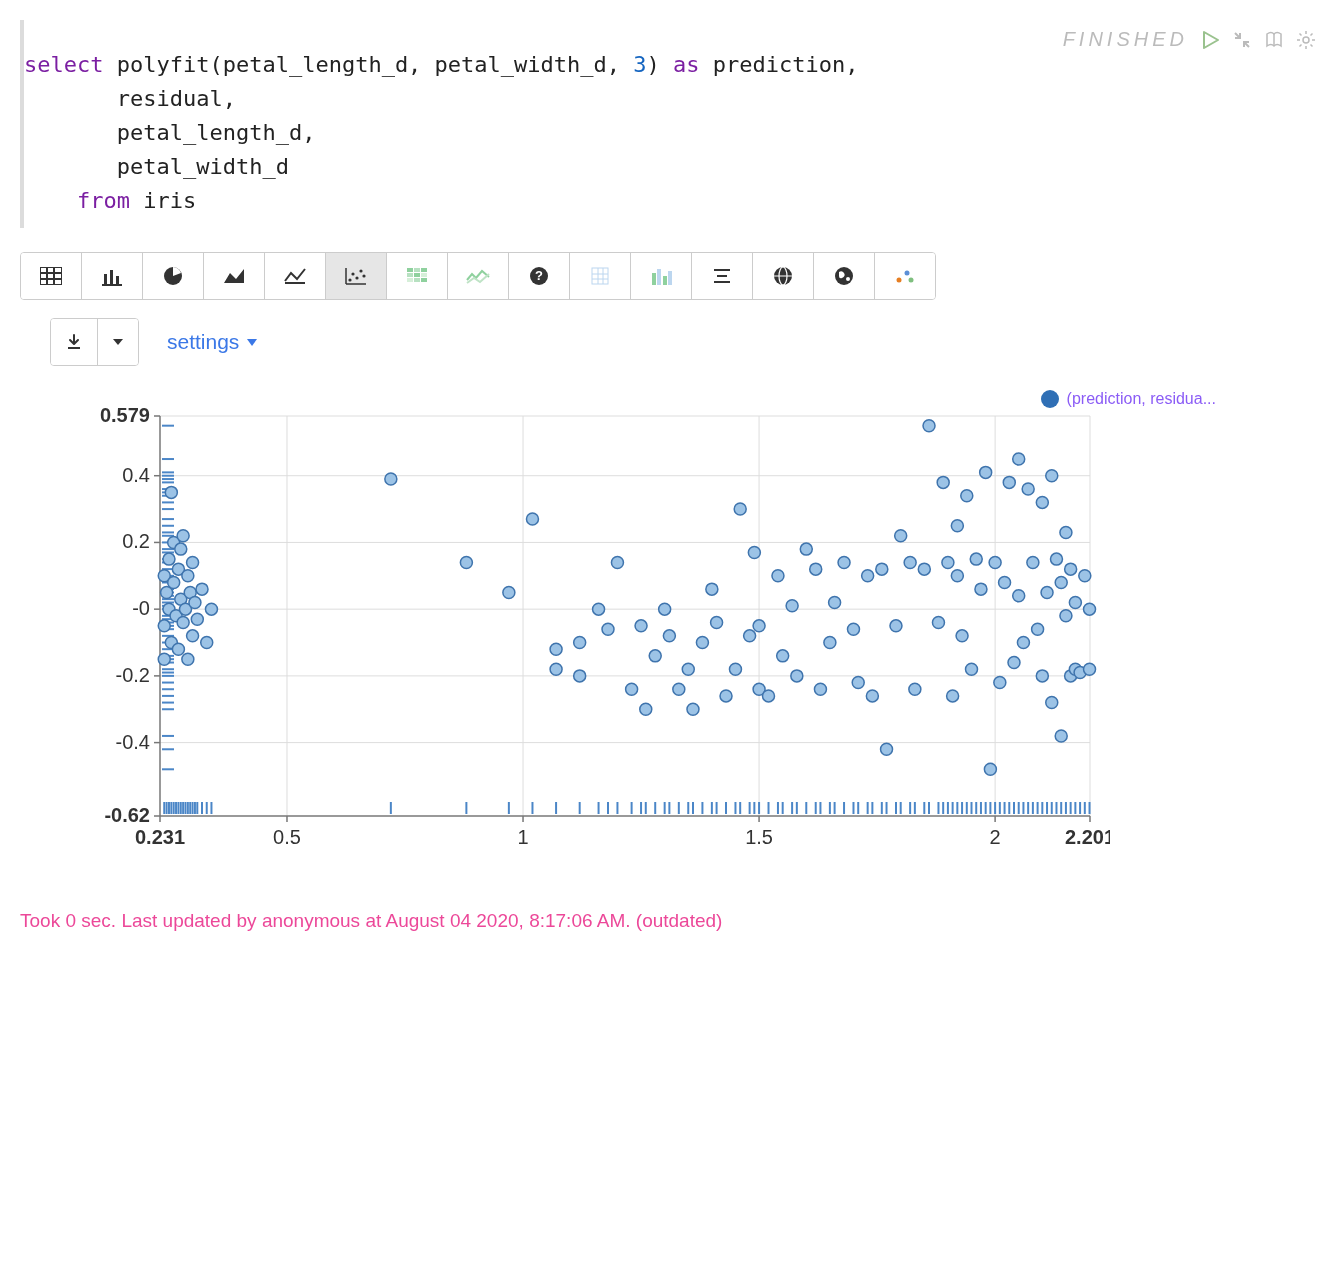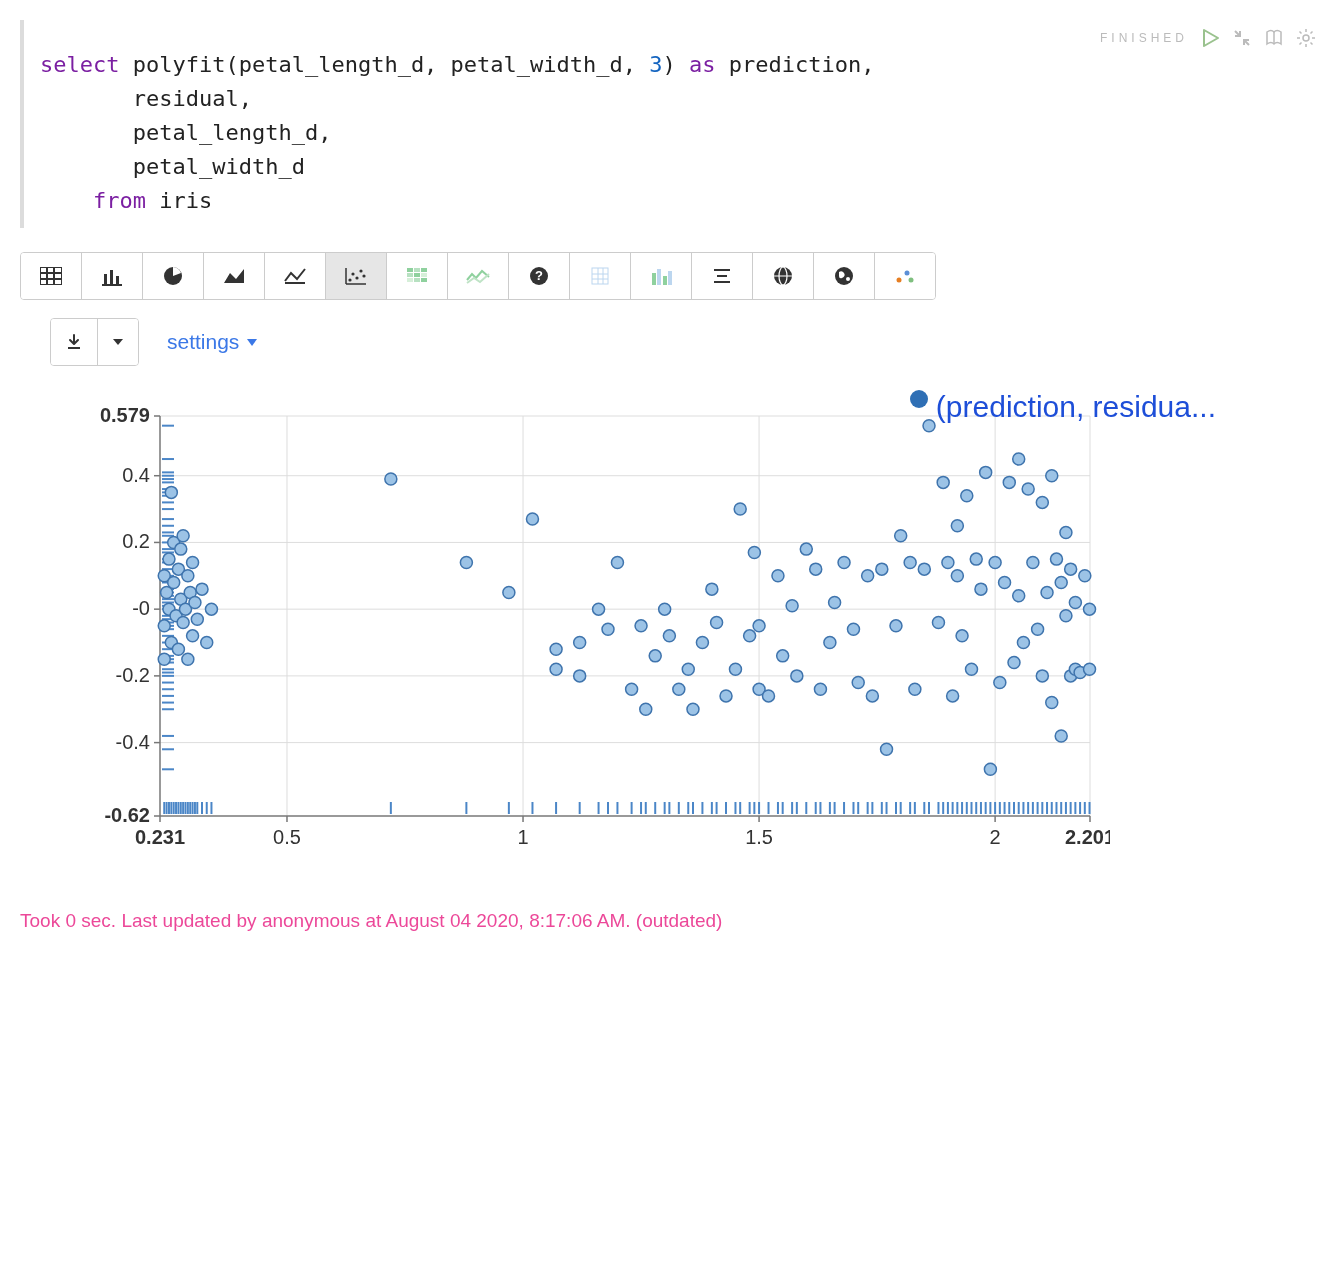--- a/index.html
+++ b/index.html
@@ -17,34 +17,35 @@
     position: relative;
   }
   .cell-toolbar {
     position: absolute;
     right: 0;
     top: 8px;
     display: flex;
     align-items: center;
     gap: 12px;
     color: #bbb;
-    font-size: 12px;
+    font-size: 20px;
     letter-spacing: 2px;
+    font-style: italic;
   }
   .cell-toolbar .status {
     color: #bbb;
     letter-spacing: 4px;
     font-weight: 400;
   }
   .cell-toolbar svg { display:block; }
   .code-area {
     font-family: ui-monospace, SFMono-Regular, Menlo, Consolas, monospace;
     font-size: 22px;
     line-height: 1.55;
-    padding: 28px 10px 10px 16px;
+    padding: 28px 10px 10px 0;
     white-space: pre;
     color: #333;
   }
   .kw { color: #7b1fa2; }
   .num { color: #1565c0; }
   .ident { color: #222; }
 
   .viz-toolbar {
     margin: 24px 20px 0 20px;
     display: flex;
@@ -95,22 +96,22 @@
   }
 
   .chart-wrap {
     margin: 30px 60px 0 60px;
     position: relative;
   }
   .legend {
     position: absolute;
     right: 60px;
     top: -6px;
-    font-size: 30px;
-    color: #1d4ed8;
+    font-size: 16px;
+    color: #8b5cf6;
     display:flex; align-items:flex-start; gap:8px;
   }
   .legend .dot {
     width: 18px; height:18px; border-radius:50%;
     background:#2f6fb5;
   }
 
   .footer {
     margin: 40px 20px 20px 20px;
     color: #ec4899;

